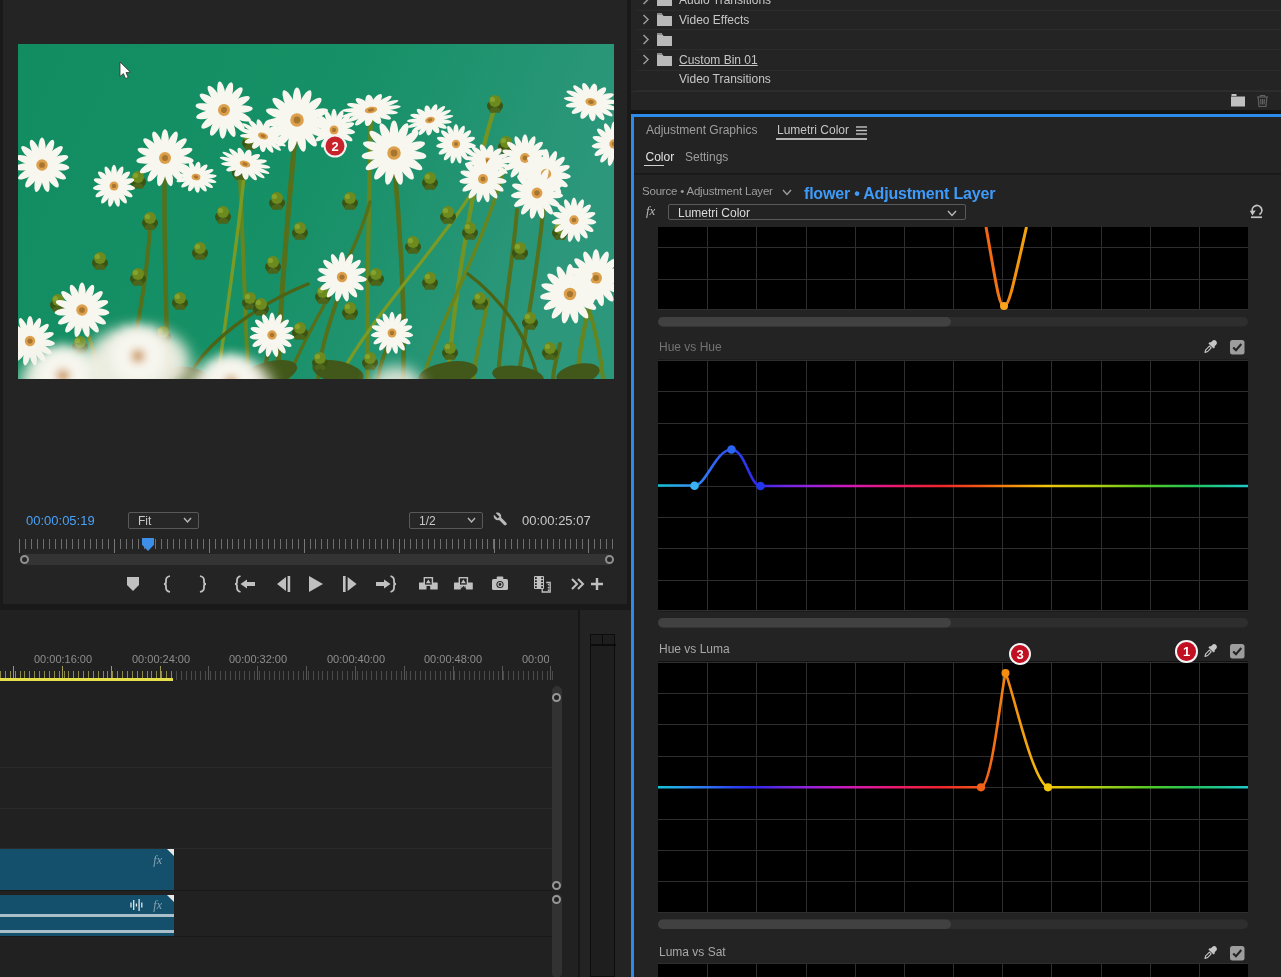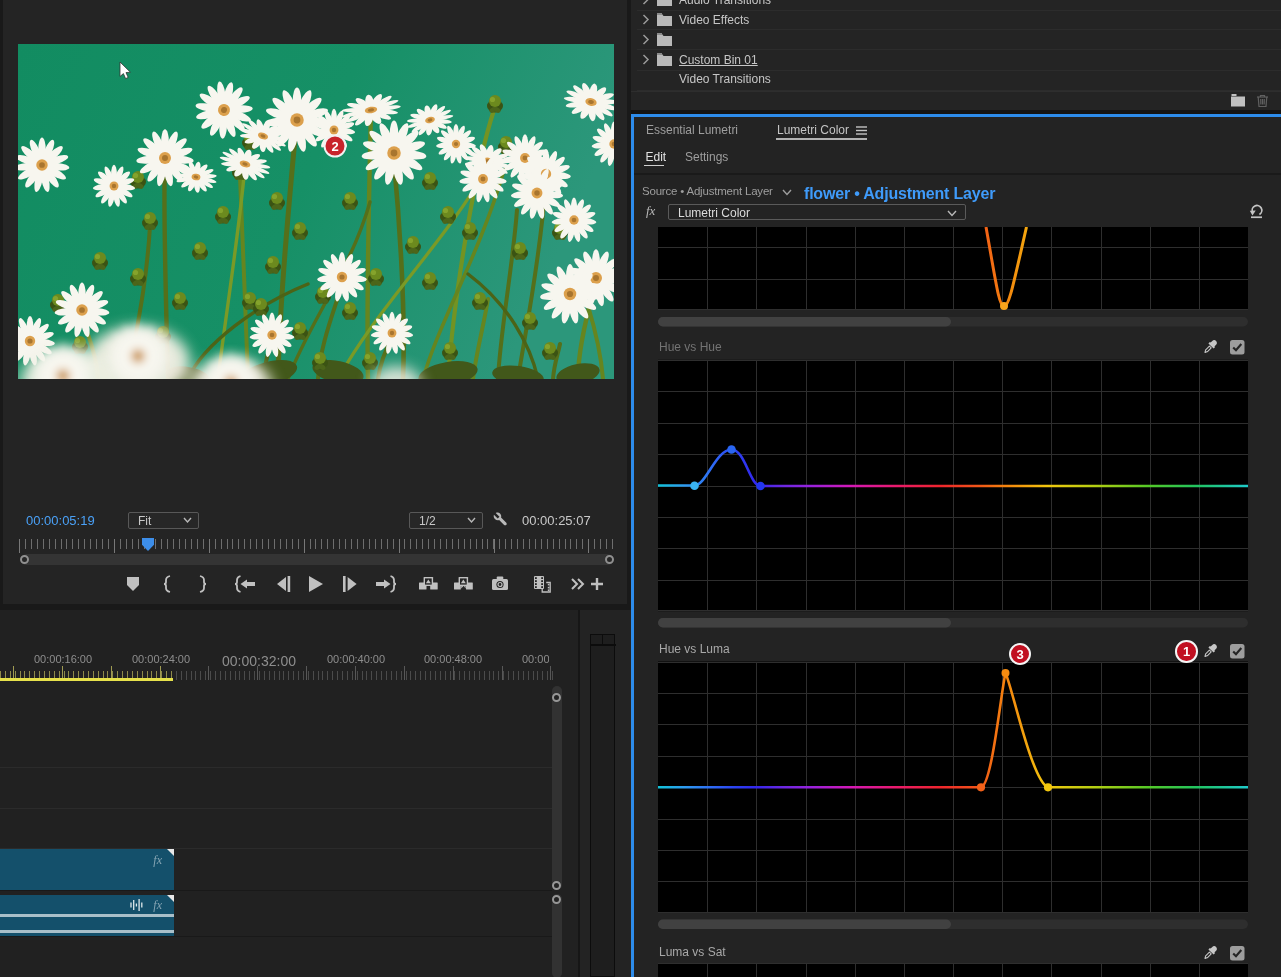--- a/index.html
+++ b/index.html
@@ -273,21 +273,21 @@
     <path d="M462 9 L467 14 L462 19 M468 9 L473 14 L468 19" fill="none" stroke="#c0c0c0" stroke-width="2"></path>
     <path d="M487 8 v12 M481 14 h12" fill="none" stroke="#c0c0c0" stroke-width="2.4"></path>
   </g>
 </svg>
 
 <div class="abs" id="timeline" style="left:0;top:610px;width:578px;height:367px;background:#212121;"></div>
 
 <div class="abs" style="left:0;top:610px;width:549px;height:60px;overflow:hidden;text-decoration:underline;">
   <span class="txt" style="left:34px;top:43px;font-size:11px;color:#8e8e8e;">00:00:16:00</span>
   <span class="txt" style="left:132px;top:43px;font-size:11px;color:#8e8e8e;">00:00:24:00</span>
-  <span class="txt" style="left:222px;top:43px;font-size:14px;color:#8e8e8e;">00:00:32:00</span>
+  <span class="txt" style="left:229px;top:43px;font-size:11px;color:#8e8e8e;">00:00:32:00</span>
   <span class="txt" style="left:327px;top:43px;font-size:11px;color:#8e8e8e;">00:00:40:00</span>
   <span class="txt" style="left:424px;top:43px;font-size:11px;color:#8e8e8e;">00:00:48:00</span>
   <span class="txt" style="left:522px;top:43px;font-size:11px;color:#8e8e8e;">00:00:56:00</span>
 </div>
 <div class="abs" style="left:0;top:671px;width:557px;height:9px;background:repeating-linear-gradient(90deg,#4b4b4b 0 1px,transparent 1px 4.886px);"></div>
 <div class="abs" style="left:13.1px;top:666px;width:544px;height:14px;background:repeating-linear-gradient(90deg,#585858 0 1px,transparent 1px 48.86px);"></div>
 <div class="abs" style="left:0;top:665px;width:173px;height:15px;background:#212121;"></div>
 <div class="abs" style="left:0;top:671px;width:173px;height:9px;background:repeating-linear-gradient(90deg,#8f8b4a 0 1px,transparent 1px 4.886px);"></div>
 <div class="abs" style="left:13.1px;top:666px;width:160px;height:14px;background:repeating-linear-gradient(90deg,#a09b52 0 1px,transparent 1px 48.86px);"></div>
 <div class="abs" style="left:0;top:677.5px;width:173px;height:3px;background:#e6e14b;"></div>
@@ -387,31 +387,31 @@
     </g>
   </svg>
 </div>
 
 <div class="abs" id="lumetri" style="left:631px;top:114px;width:650px;height:863px;background:#232323;">
   <div style="position:absolute;left:0;top:0;width:650px;height:2.5px;background:#2d8ceb;"></div>
   <div style="position:absolute;left:0;top:0;width:2.5px;height:863px;background:#2d8ceb;"></div>
 </div>
 <div class="abs" style="left:631px;top:110px;width:650px;height:4px;background:#141414;"></div>
 
-<div class="txt" style="left:646px;top:122.5px;font-size:12px;color:#9e9e9e;">Essential Lumetri</div>
+<div class="txt" style="left:646px;top:122.5px;font-size:12px;color:#9e9e9e;">Adjustment Graphics</div>
 <div class="txt" style="left:777px;top:122.5px;font-size:12px;color:#c4c4c4;">Lumetri Color</div>
 <svg class="abs" style="left:856px;top:126px" width="11" height="9">
     <g stroke="#c4c4c4" stroke-width="1.4">
       <line x1="0" y1="1" x2="11" y2="1"></line>
       <line x1="0" y1="4.5" x2="11" y2="4.5"></line>
       <line x1="0" y1="8" x2="11" y2="8"></line>
     </g>
   </svg>
 <div class="abs" style="left:775.5px;top:138px;width:91px;height:1.5px;background:#b2b2b2;"></div>
-<div class="txt" style="left:645.5px;top:150px;font-size:12px;color:#e2e2e2;">Edit</div>
+<div class="txt" style="left:645.5px;top:150px;font-size:12px;color:#e2e2e2;">Color</div>
 <div class="abs" style="left:644px;top:164.5px;width:20px;height:1.5px;background:#cfcfcf;"></div>
 <div class="txt" style="left:685px;top:150px;font-size:12px;color:#9e9e9e;">Settings</div>
 <div class="abs" style="left:633.5px;top:173px;width:647.5px;height:1.5px;background:#1a1a1a;"></div>
 
 <div class="txt" style="left:642px;top:185px;font-size:11.5px;letter-spacing:-0.2px;color:#9e9e9e;">Source • Adjustment Layer</div>
 <svg class="abs" style="left:782px;top:188.5px" width="10" height="7">
     <path d="M1 1 L5 5.5 L9 1" stroke="#9e9e9e" stroke-width="1.4" fill="none"></path>
   </svg>
 <div class="txt" style="left:804px;top:185px;font-size:16px;letter-spacing:-0.2px;color:#3f9bfa;font-weight:bold;">flower • Adjustment Layer</div>
 

